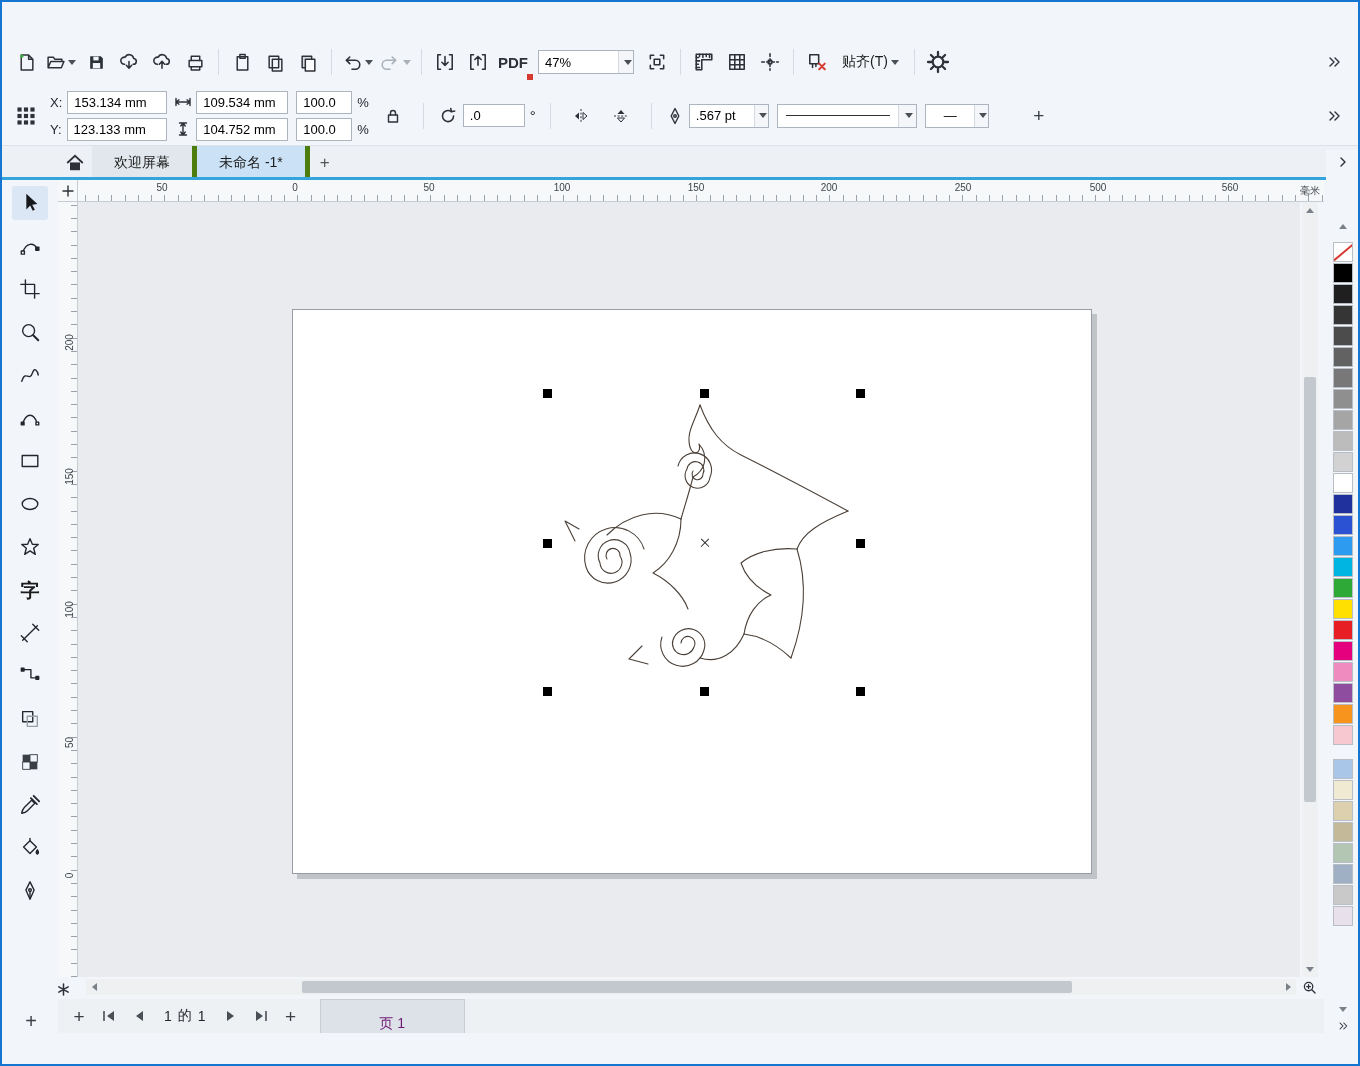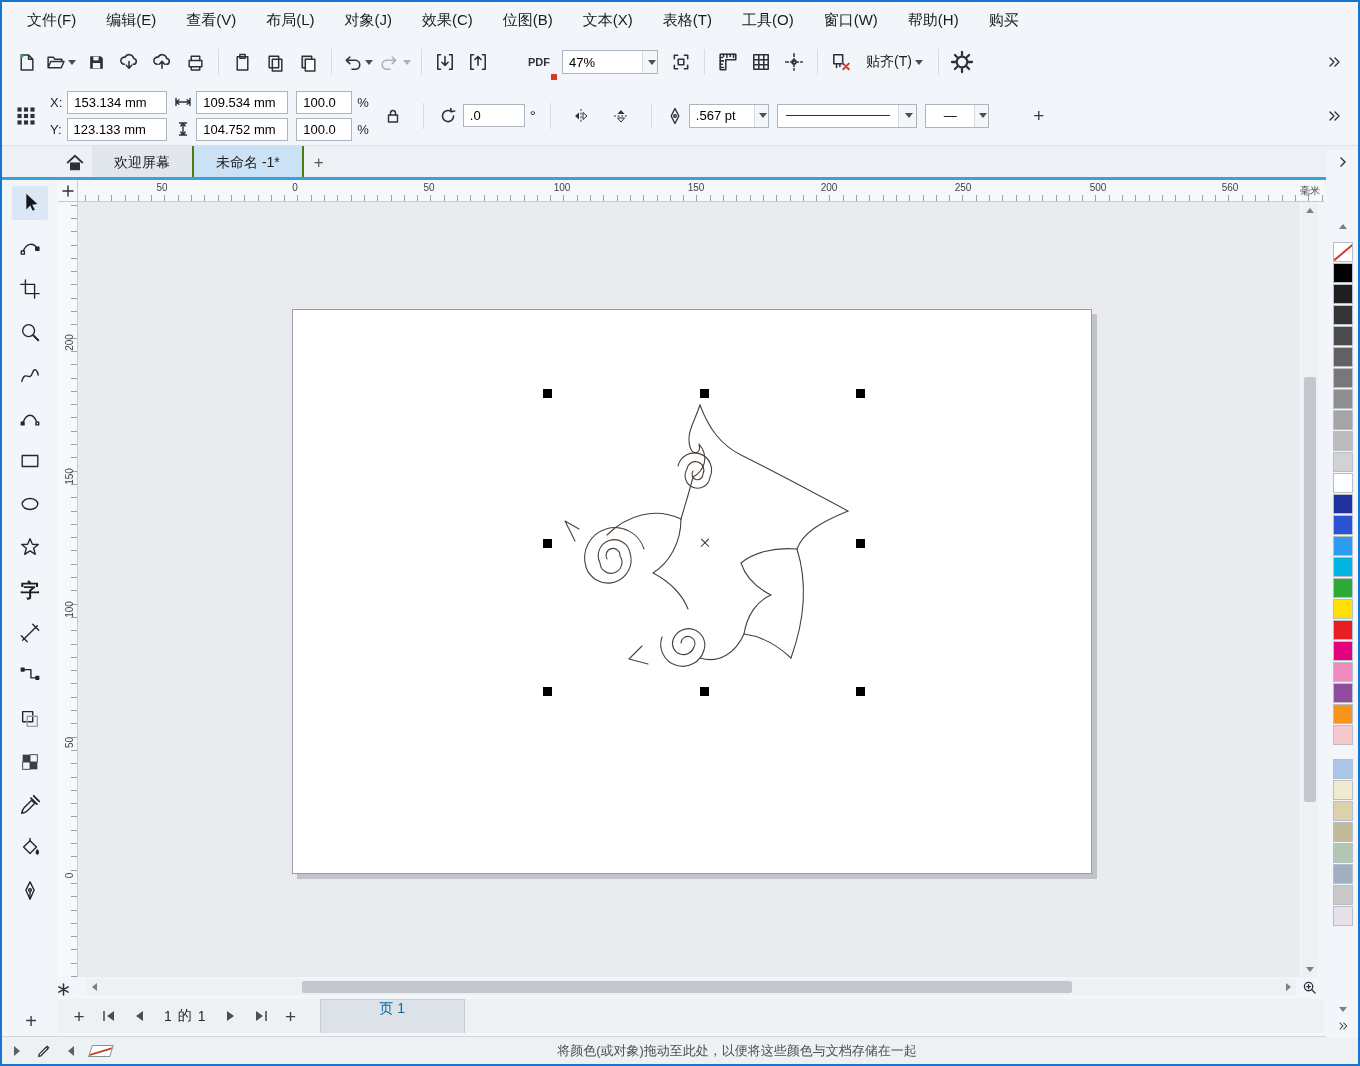--- a/index.html
+++ b/index.html
@@ -15,36 +15,36 @@
 .toolbar{position:absolute;left:0;top:36px;right:0;height:48px;display:flex;align-items:center;padding:0 8px;gap:1px;background:#f2f5f9;}
 .tbtn{height:34px;min-width:32px;padding:0 3px;display:flex;align-items:center;justify-content:center;border-radius:3px;cursor:default;}
 .sep{width:1px;height:26px;background:#d7dbe1;margin:0 6px;flex:0 0 auto;}
 .ic{stroke:#2e3238;fill:none;stroke-width:1.4;stroke-linecap:round;stroke-linejoin:round;}
 .ic.dis{stroke:#aab1b9;}
 .dcar{width:0;height:0;border-left:4px solid transparent;border-right:4px solid transparent;border-top:5px solid #4a4f55;margin-left:3px;}
 .chev{display:flex;align-items:center;}
 .combo{display:flex;align-items:center;background:#fff;border:1px solid #abb4bf;height:24px;}
 .combo input{border:0;outline:0;width:100%;height:100%;padding:0 6px;font-size:13px;font-family:inherit;background:transparent;}
 .combo .cbtn{width:18px;height:100%;display:flex;align-items:center;justify-content:center;border-left:1px solid #d4d9df;background:#f4f6f9;}
-.pdfbox{font-size:11px;font-weight:bold;color:#2e3238;border:0;position:relative;letter-spacing:0;margin-left:28px;}
+.pdfbox{font-size:15px;font-weight:bold;color:#2e3238;border:0;position:relative;letter-spacing:0;}
 .pdfbox i{position:absolute;right:-2px;bottom:-1px;width:6px;height:6px;background:#d6392f;font-style:normal;}
 
 
 .propbar{position:absolute;left:0;top:84px;right:0;height:60px;display:flex;align-items:center;padding:0 8px;gap:8px;background:#f2f5f9;border-bottom:1px solid #dde2e8;}
 .pcol{display:flex;flex-direction:column;gap:4px;}
 .prow{display:flex;align-items:center;gap:5px;}
 .pin{background:#fff;border:1px solid #abb4bf;height:23px;font-size:13px;padding:0 6px;font-family:inherit;outline:0;}
 .plbl{font-size:13px;color:#23272d;}
 .pctl{font-size:13px;color:#23272d;}
 
 
 .tabbar{position:absolute;left:0;top:144px;right:0;height:33px;background:#edf0f4;display:flex;align-items:flex-end;}
 .tab-accent{position:absolute;left:0;right:0;top:175px;height:3px;background:#35a3dc;z-index:3;}
 .home-btn{width:34px;height:33px;display:flex;align-items:center;justify-content:center;}
-.dtab{height:33px;display:flex;align-items:center;padding:0 22px;font-size:14px;background:#e2e7ed;border-right:2px solid #4d7c0f;cursor:default;}
+.dtab{height:33px;display:flex;align-items:center;padding:0 22px;font-size:14px;background:#e2e7ed;border-right:5px solid #4d7c0f;cursor:default;}
 .dtab.active{background:#cbe2f6;}
 .tab-add{width:30px;height:33px;display:flex;align-items:center;justify-content:center;font-size:17px;color:#555;}
 
 
 .hruler{position:absolute;left:56px;top:178px;width:1266px;height:22px;background-color:#f6f8fa;background-image:repeating-linear-gradient(90deg,#9aa2ac 0 1px,transparent 1px 13.3px);background-size:100% 6px;background-position:bottom left;background-repeat:no-repeat;border-bottom:1px solid #c6ccd3;z-index:2;}
 .hruler span{position:absolute;top:2px;font-size:10px;color:#3f444a;transform:translateX(-50%);}
 .hruler .unit{right:4px;left:auto;transform:none;top:4px;}
 .ruler-corner{position:absolute;left:56px;top:178px;width:20px;height:22px;background:#f6f8fa;border-right:1px solid #c6ccd3;border-bottom:1px solid #c6ccd3;display:flex;align-items:center;justify-content:center;z-index:3;}
 .vruler{position:absolute;left:56px;top:200px;width:20px;height:775px;background-color:#f6f8fa;background-image:repeating-linear-gradient(0deg,#9aa2ac 0 1px,transparent 1px 13.3px);background-size:6px 100%;background-position:top right;background-repeat:no-repeat;border-right:1px solid #c6ccd3;z-index:2;}
 .vruler span{position:absolute;left:1px;font-size:10px;color:#3f444a;transform:rotate(-90deg);transform-origin:center;width:20px;text-align:center;}
@@ -87,49 +87,34 @@
 .swlist{display:flex;flex-direction:column;gap:1px;margin-top:8px;}
 .sw{width:20px;height:20px;border:1px solid #b9bec5;cursor:default;}
 .sw.none{position:relative;background:#fff;overflow:hidden;}
 .sw.none::after{content:"";position:absolute;left:-3px;top:8px;width:26px;height:2px;background:#d6392f;transform:rotate(-40deg);}
 .pal-bottom{margin-top:auto;margin-bottom:6px;display:flex;flex-direction:column;align-items:center;gap:8px;}
 
 
 .pagebar{position:absolute;left:56px;top:997px;width:1266px;height:34px;background:#eef1f4;display:flex;align-items:center;padding-left:6px;}
 .pg-btn{width:30px;height:28px;display:flex;align-items:center;justify-content:center;cursor:default;}
 .pg-info{display:flex;align-items:center;gap:6px;padding:0 10px;font-size:14px;color:#23272d;}
-.page-tab{height:34px;min-width:145px;margin-left:14px;background:#dde2e8;border:1px solid #c9ced4;border-bottom:none;display:flex;align-items:flex-start;justify-content:center;font-size:14px;color:#0369a1;}
+.page-tab{height:34px;min-width:145px;margin-left:14px;background:#dde2e8;border:1px solid #c9ced4;border-bottom:none;display:flex;align-items:flex-end;justify-content:center;font-size:14px;color:#701a75;}
 .plus-lbl{font-size:19px;color:#3a3f45;line-height:1;}
 
 
 .statusbar{position:absolute;left:0;top:1034px;right:0;height:28px;background:#eef1f4;border-top:1px solid #d3d7dc;display:flex;align-items:center;padding:0 10px;gap:14px;}
 .status-hint{flex:1;text-align:center;font-size:13px;color:#4a4f55;}
 .outline-swatch{width:22px;height:12px;background:#fff;border:1px solid #8a9097;transform:skewX(-18deg);position:relative;overflow:hidden;}
 .outline-swatch::after{content:"";position:absolute;left:-3px;top:4px;width:30px;height:1.5px;background:#b9452f;transform:rotate(-18deg);}
 </style>
 </head>
 <body>
 
 <div class="window">
 
-  <div class="menubar">
-    <span class="menu-item">文件(F)</span>
-    <span class="menu-item">编辑(E)</span>
-    <span class="menu-item">查看(V)</span>
-    <span class="menu-item">布局(L)</span>
-    <span class="menu-item">对象(J)</span>
-    <span class="menu-item">效果(C)</span>
-    <span class="menu-item">位图(B)</span>
-    <span class="menu-item">文本(X)</span>
-    <span class="menu-item">表格(T)</span>
-    <span class="menu-item">工具(O)</span>
-    <span class="menu-item">窗口(W)</span>
-    <span class="menu-item">帮助(H)</span>
-    <span class="menu-item">购买</span>
-  </div>
 
   <div class="toolbar">
     <div class="tbtn">
       <svg class="ic" width="19" height="19" viewBox="0 0 18 18">
           <path d="M4,2 h7 l4,4 v10 H4 Z M11,2 v4 h4"></path>
           <circle cx="4.5" cy="3" r="1.6" fill="#3fae49" stroke="none"></circle>
         </svg>
     </div>
     <div class="tbtn">
       <svg class="ic" width="19" height="19" viewBox="0 0 18 18">
@@ -692,28 +677,14 @@
         </svg>
     </div>
     <div class="pg-btn">
         <span class="plus-lbl">+</span>
       </div>
     <div class="page-tab">
         <span>页 1</span>
       </div>
   </div>
 
-  <div class="statusbar">
-    <svg width="10" height="12" viewBox="0 0 10 12">
-        <path d="M2,1 L8,6 L2,11 Z" fill="#5a6067"></path>
-      </svg>
-    <svg class="ic" width="16" height="16" viewBox="0 0 18 18">
-        <path d="M3,15 l2.5,-0.6 8,-8 -1.9,-1.9 -8,8 Z"></path>
-        <path d="M12.5,3.6 l1.9,1.9"></path>
-      </svg>
-    <svg width="10" height="12" viewBox="0 0 10 12">
-        <path d="M8,1 L2,6 L8,11 Z" fill="#5a6067"></path>
-      </svg>
-    <span class="outline-swatch"></span>
-    <span class="status-hint">将颜色(或对象)拖动至此处，以便将这些颜色与文档存储在一起</span>
-  </div>
 
 </div>
 
 </body></html>

